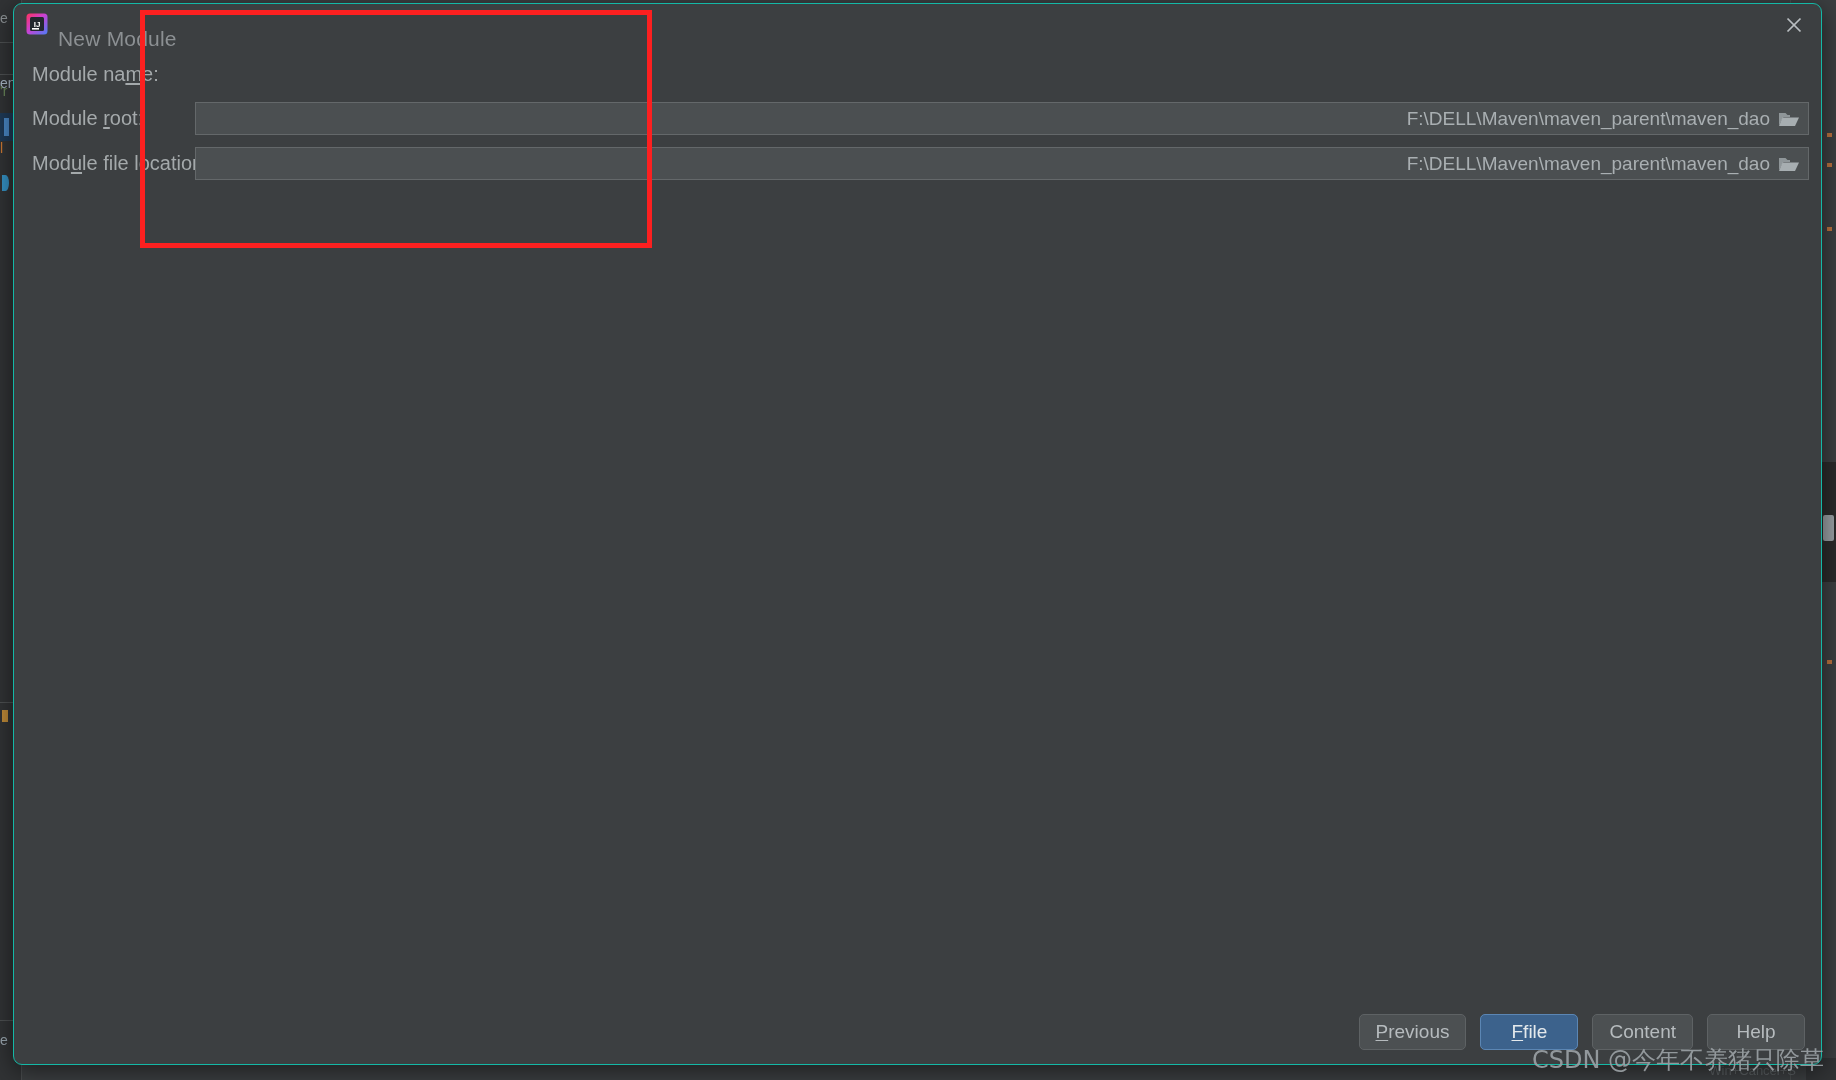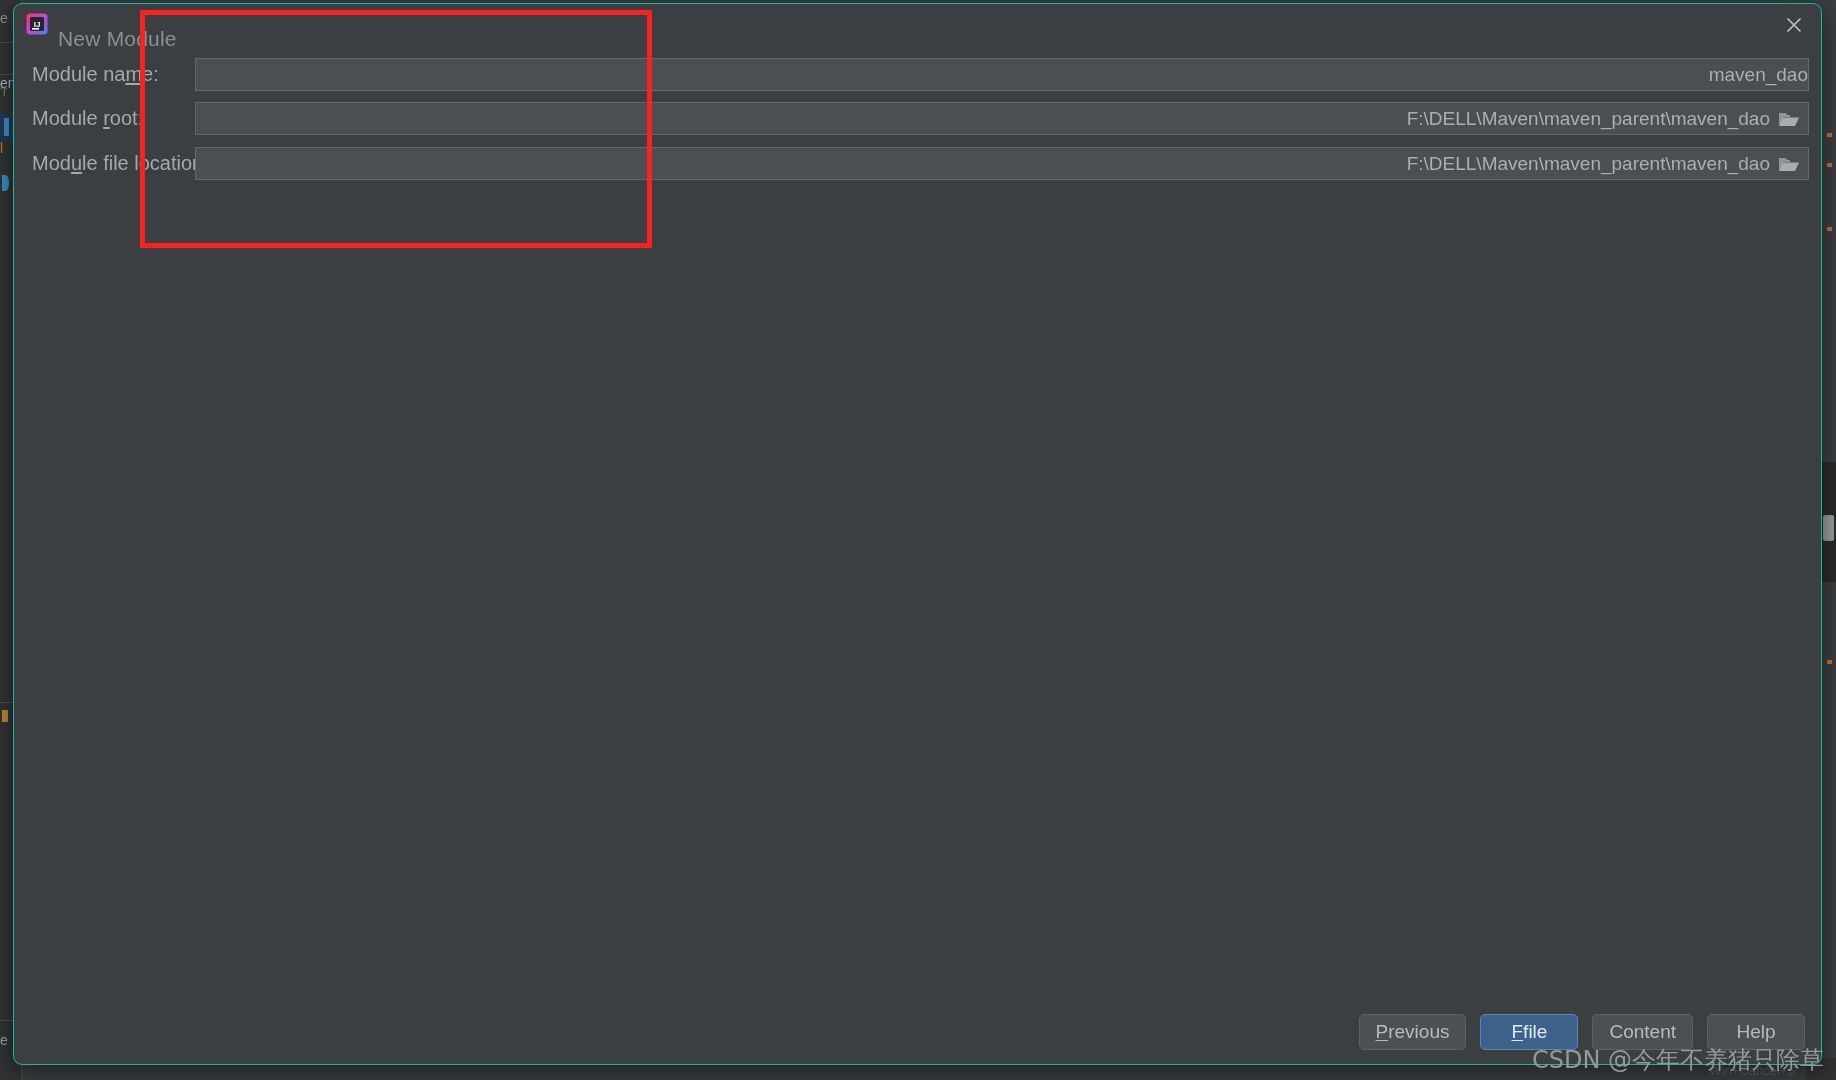--- a/index.html
+++ b/index.html
@@ -362,23 +362,20 @@
         <line x1="3.5" y1="3.5" x2="16.5" y2="16.5" stroke="#b9bec1" stroke-width="1.7"></line>
         <line x1="16.5" y1="3.5" x2="3.5" y2="16.5" stroke="#b9bec1" stroke-width="1.7"></line>
       </svg>
     </div>
   </div>
 
   <div class="form-area">
 
     <div class="form-row row-name">
       <div class="form-label"><span>Module na</span><u>m</u><span>e:</span></div>
-      <div class="field-wrap">
-        <div class="field-value">maven_dao</div>
-      </div>
     </div>
 
     <div class="form-row row-content">
       <div class="form-label"><span>Module </span><u>r</u><span>oot:</span></div>
       <div class="field-wrap">
         <div class="field-value">F:\DELL\Maven\maven_parent\maven_dao</div>
         <div class="browse-btn">
           <svg width="22" height="18" viewBox="0 0 22 18">
             <path d="M1 15.5 V3 h6.5 l2 2 H12 v2 H5.5 L1 15.5 Z" fill="#8f9699"></path>
             <path d="M4.5 7.5 H21 L17 16 H1 Z" fill="#a7aeb1"></path>

